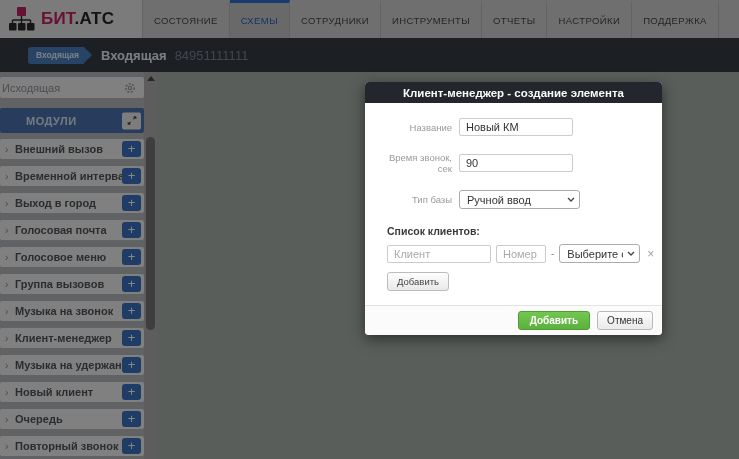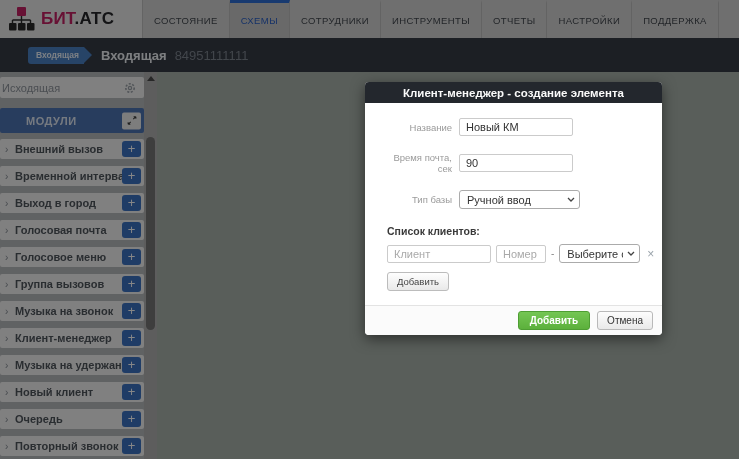--- a/index.html
+++ b/index.html
@@ -203,21 +203,21 @@
 
   <div class="modal">
     <div class="modal-header">Клиент-менеджер - создание элемента</div>
     <div class="modal-body">
 
       <div class="form-row">
         <span class="form-label">Название</span>
         <input class="txt-input w-main" value="Новый КМ" style="">
       </div>
       <div class="form-row">
-        <span class="form-label">Время почта, сек</span>
+        <span class="form-label">Время звонок, сек</span>
         <input class="txt-input w-main" value="90" style="">
       </div>
       <div class="form-row">
         <span class="form-label">Тип базы</span>
         <div class="fake-select" style="width:121px;">
           <span class="sel-text">Ручной ввод</span>
           <span class="sel-chev">
             <svg width="8" height="5" viewBox="0 0 8 5">
                 <path d="M1 1 L4 4 L7 1" stroke="#444" stroke-width="1.3" fill="none"></path>
               </svg>

